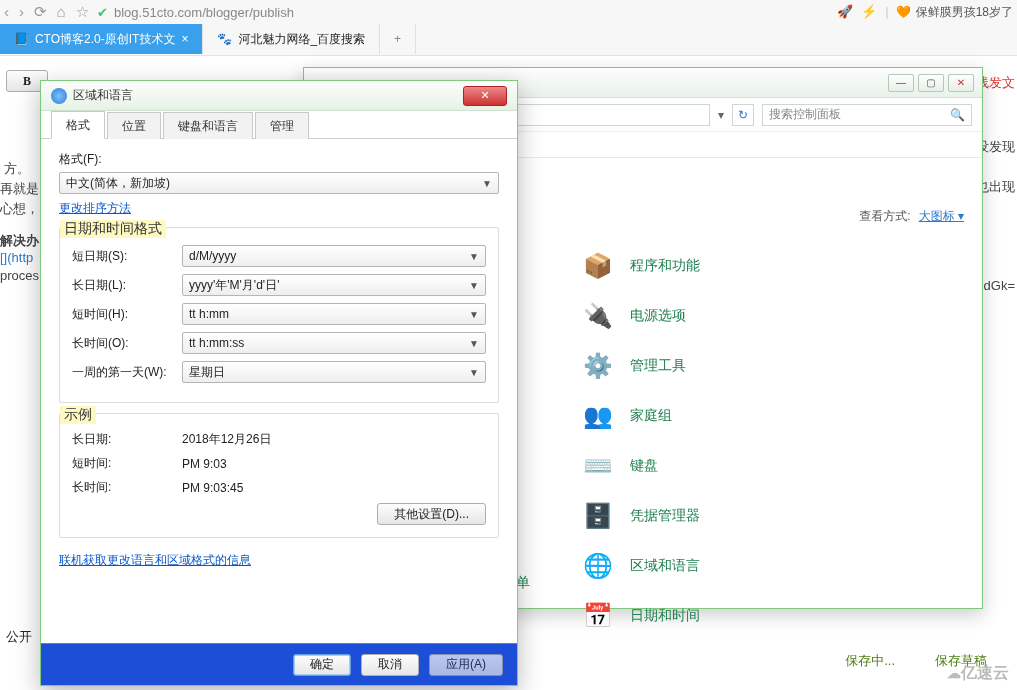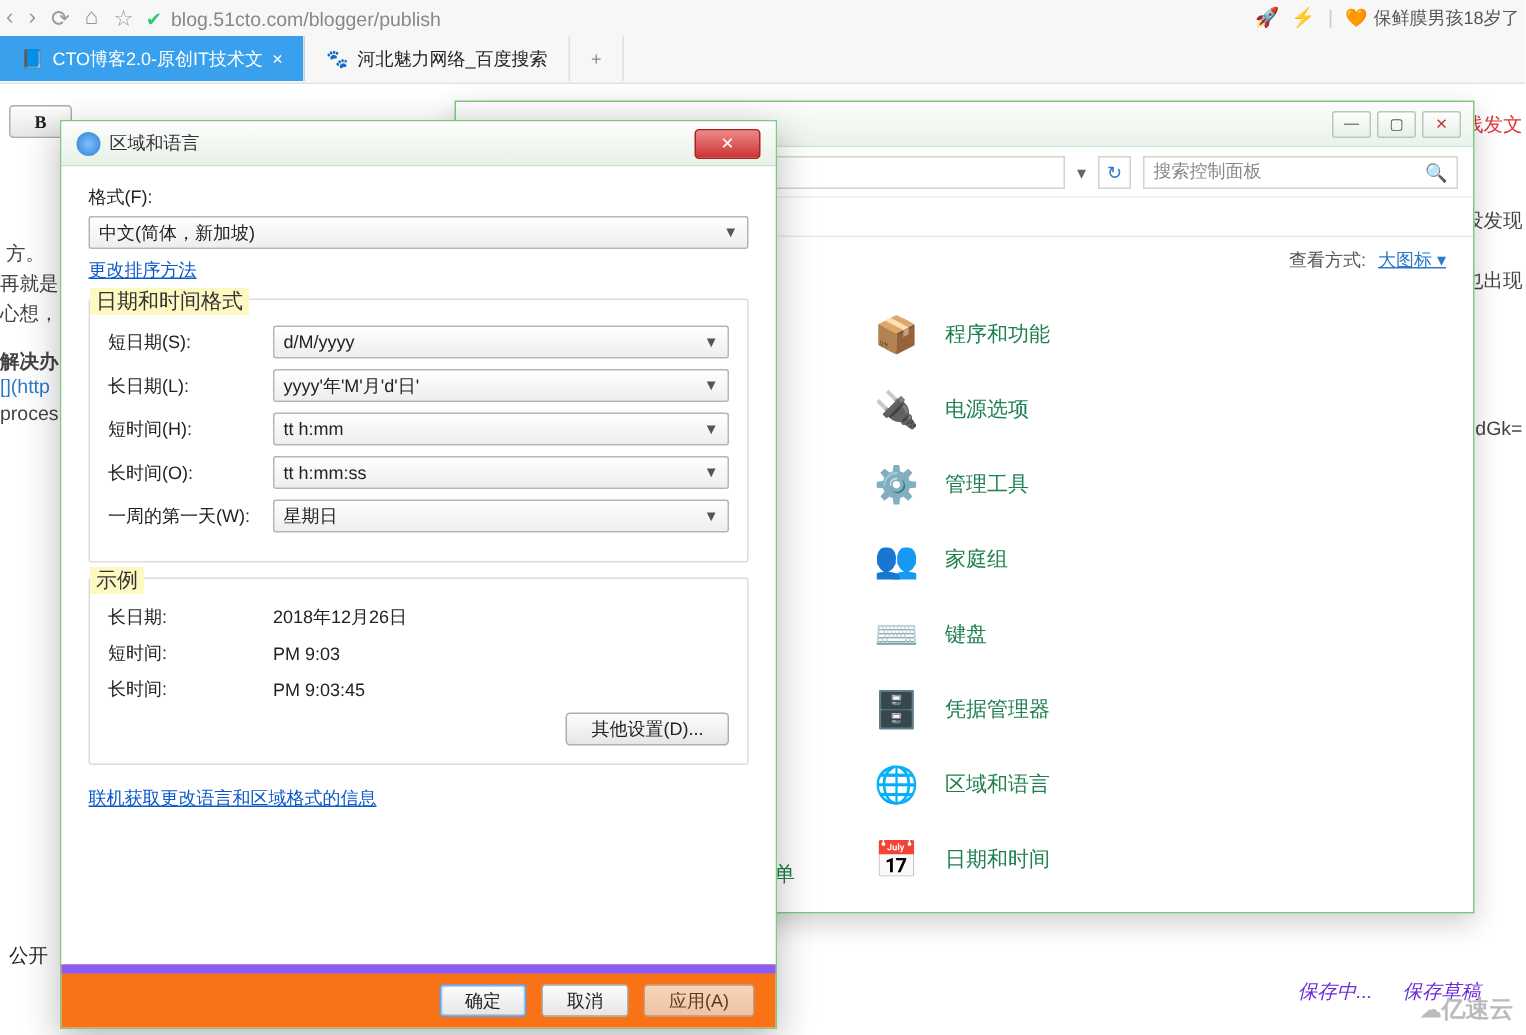--- a/index.html
+++ b/index.html
@@ -81,21 +81,21 @@
     padding:0 8px; font-size:12px; color:#333; background:#fff;
   }
   .breadcrumb .sep { color:#888; padding:0 4px; }
   .refresh { width:22px; height:22px; border:1px solid #cfd6cf; display:flex; align-items:center; justify-content:center; color:#2c7ac9; }
   .search-box {
     width:210px; height:22px; border:1px solid #cfd6cf; display:flex; align-items:center;
     padding:0 6px; color:#888; background:#fff;
   }
   .search-box span:last-child { margin-left:auto; color:#2c7ac9; }
   .cp-menubar { height:26px; display:flex; align-items:center; padding:0 12px; border-bottom:1px solid #e5ece5; color:#333; gap:14px;}
-  .cp-viewbar { height:30px; display:flex; align-items:center; justify-content:flex-end; padding:0 18px; font-size:12px; color:#555; gap:8px;}
+  .cp-viewbar { height:30px; display:flex; align-items:center; justify-content:flex-end; padding:0 18px; font-size:12px; color:#555; gap:8px;margin-top:43px;}
   .cp-viewbar .link { color:#2c7ac9; }
   .cp-body {
     padding:10px 16px; display:grid; grid-template-columns:1fr;
     height:calc(100% - 30px - 34px - 26px - 30px);
     overflow:auto;
   }
   .cp-items { margin-left:260px; }
   .cp-item {
     display:flex; align-items:center; gap:14px;
     height:50px; color:#208050; font-size:14px;
@@ -157,26 +157,26 @@
   .row .lbl { width:110px; font-size:12px; }
   .row .val { font-size:12px; }
   .row .combo { flex:1; }
   .btn {
     height:22px; padding:0 16px; border:1px solid #adadad; border-radius:3px;
     background:linear-gradient(#fdfdfd,#e6e6e6); font-size:12px; color:#222;
     display:inline-flex; align-items:center; justify-content:center;
   }
   .btn.primary { border-color:#65a0e0; box-shadow:0 0 0 1px #a7cdf5 inset; }
   .dlg-footer {
-    height:42px; border-top:6px solid #8b5cf6; display:flex; align-items:center;
-    justify-content:flex-end; gap:10px; padding:0 14px; background:#f97316;
-  }
-
-  
-  .save-status { position:absolute; bottom:20px; right:30px; font-size:13px; color:#6d28d9; display:flex; gap:20px;font-style:italic;}
+    height:42px; border-top:1px solid #8b5cf6; display:flex; align-items:center;
+    justify-content:flex-end; gap:10px; padding:0 14px; background:#1d4ed8;
+  }
+
+  
+  .save-status { position:absolute; bottom:20px; right:30px; font-size:13px; color:#4d7c0f; display:flex; gap:40px;}
   .yisu { position:absolute; bottom:6px; right:8px; font-size:16px; color:#bbb; font-weight:bold;font-family:Liberation Serif, serif;}
   .bottom-left { position:absolute; bottom:44px; left:6px; font-size:13px; }
 
 </style>
 </head>
 <body>
 
 <div class="browser-chrome">
   <div class="chrome-row1">
     <div class="nav-icons">
@@ -298,20 +298,26 @@
 </div>
 
 <div class="bg-text" style="top:574px; left:516px; color:#208050; font-size:14px;">单</div>
 
 <div class="dlg">
   <div class="dlg-titlebar">
     <span class="icon"></span>
     <span class="title">区域和语言</span>
     <div class="dlg-close">✕</div>
   </div>
+  <div class="dlg-tabs">
+    <div class="dlg-tab active">格式</div>
+    <div class="dlg-tab">位置</div>
+    <div class="dlg-tab">键盘和语言</div>
+    <div class="dlg-tab">管理</div>
+  </div>
   <div class="dlg-body">
     <div class="field-label">格式(F):</div>
     <div class="combo">
       <span>中文(简体，新加坡)</span>
       <span class="caret">▼</span>
     </div>
     <div style="margin-top:6px">
       <span class="link">更改排序方法</span>
     </div>
 

